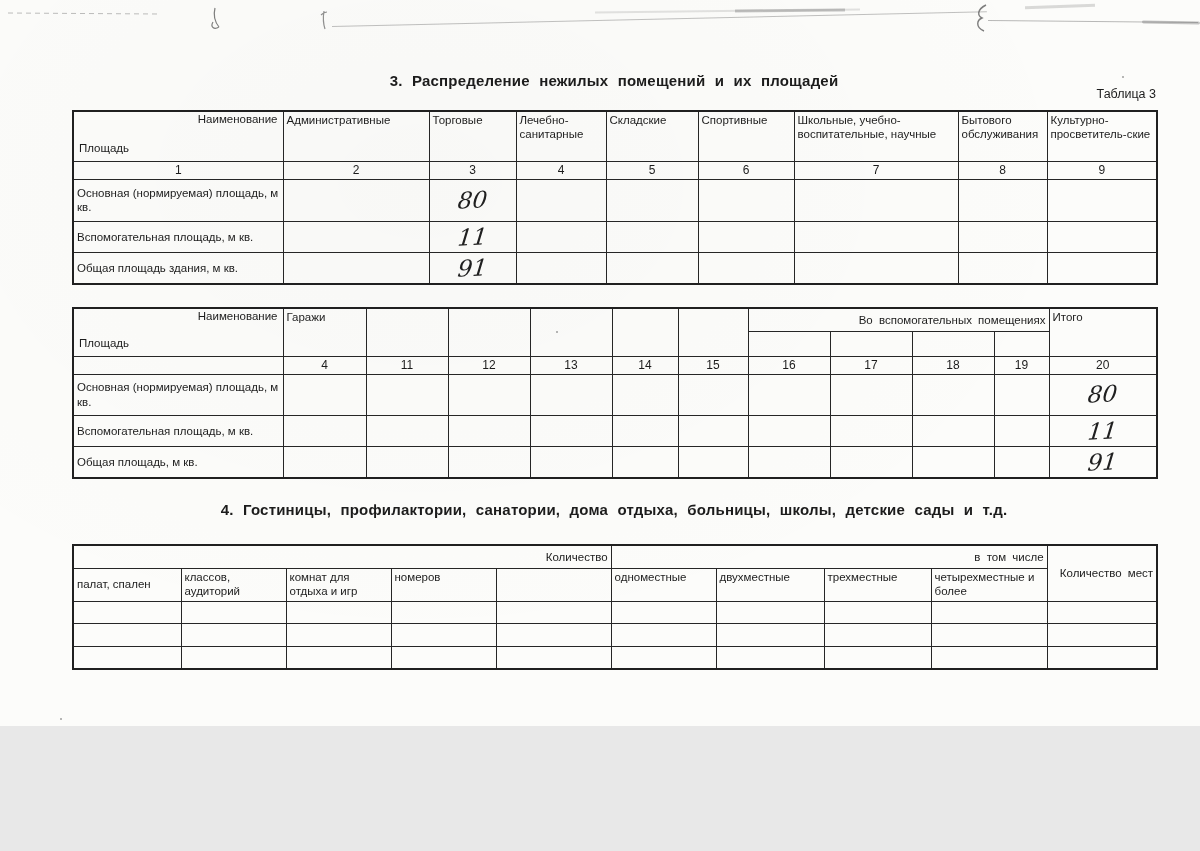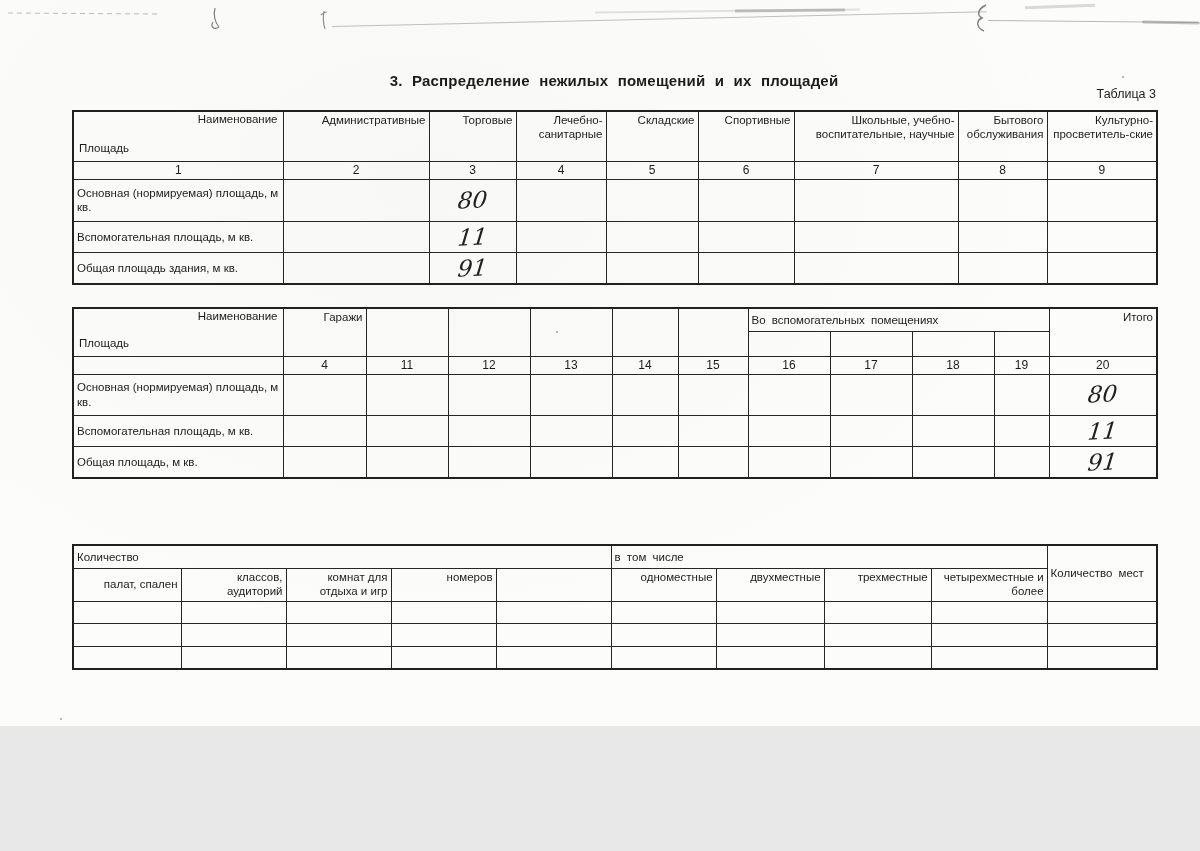--- a/index.html
+++ b/index.html
@@ -16,31 +16,31 @@
   #title4 { top:501px; }
   .tab-label { position:absolute; left:72px; width:1084px; text-align:right; font-size:12.5px; }
   #label3 { top:87px; }
   #label4 { top:521px; }
 
   
   table.doc { position:absolute; left:72px; width:1084px; border-collapse:collapse;
               table-layout:fixed; border:2px solid #202020; }
   table.doc td { border:1.5px solid #262626; font-size:11.5px; line-height:1.22;
                  padding:1px 3px; overflow:hidden; }
-  td.th  { text-align:right; vertical-align:top; padding-top:3px; }
+  td.th  { text-align:left; vertical-align:top; padding-top:3px; }
   td.vm  { vertical-align:middle; }
   tr.nums td { text-align:center; font-size:12px; vertical-align:middle; padding:0; }
   td.rl  { padding:2px 4px; vertical-align:middle; }
   td.corner { position:relative; }
   .ct { position:absolute; top:0; right:5px; }
   .cb { position:absolute; bottom:5px; left:5px; }
   td.val { text-align:center; vertical-align:middle; padding:0; }
   .hand { display:inline-block; font-family:"DejaVu Serif", serif; font-style:italic;
           font-weight:500; font-size:23px; transform:skewX(-9deg) rotate(-3deg); color:#202020; }
-  td.grp { text-align:left; vertical-align:middle; word-spacing:3px;margin-left:40px; }
+  td.grp { text-align:right; vertical-align:middle; word-spacing:3px;margin-left:40px; }
 
   
   .sig-label { position:absolute; left:812px; top:784px; font-size:12px; word-spacing:7px;text-decoration:underline; }
   .sig-line  { position:absolute; left:986px; top:782px; width:178px; height:20px;
                border-bottom:2px solid #2e2e2e; transform:rotate(0.3deg); }
   .sig-svg   { position:absolute; left:1056px; top:750px; }
 
   
   .art { position:absolute; background:#5f5f5f; }
   .a-dash { left:8px; top:13px; width:152px; height:1px; opacity:.38;
@@ -249,20 +249,21 @@
           <td></td>
       <td></td>
           <td></td>
       <td></td>
           <td></td>
       <td class="val"><span class="hand">91</span></td>
     </tr>
     </tbody>
   </table>
 
+  <div class="sec-title" id="title4">4. Гостиницы,  профилактории,  санатории,  дома  отдыха,  больницы,  школы,  детские  сады  и т.д.</div>
 
   <table class="doc" style="top:544px">
     <colgroup>
       <col style="width:108px">
         <col style="width:105px">
         <col style="width:105px">
         <col style="width:105px">
       <col style="width:115px">
         <col style="width:105px">
         <col style="width:108px">

